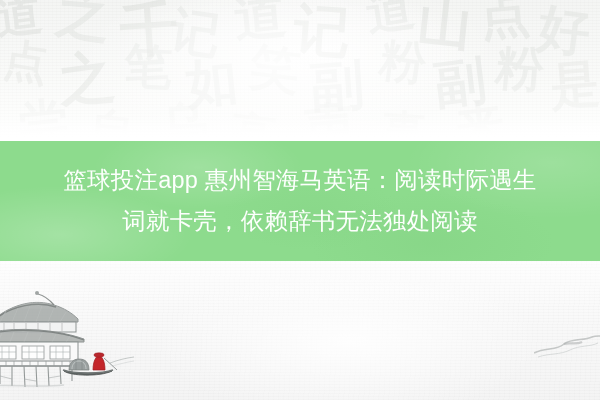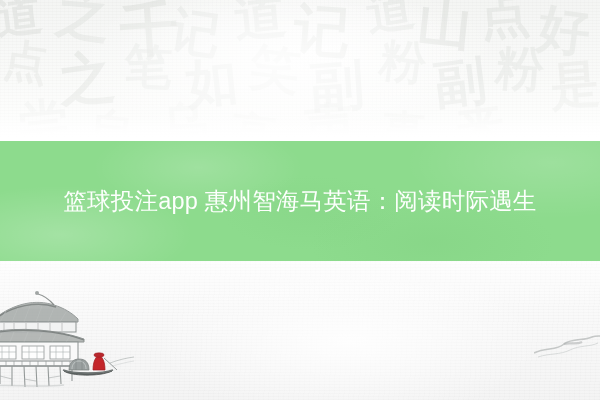--- a/index.html
+++ b/index.html
@@ -149,20 +149,21 @@
     </div>
 
     <div id="calli-veil"></div>
     <div id="top-fadebottom"></div>
   </div>
 
   <div id="green-band">
     <div id="green-mottle"></div>
     <div id="band-title">
       <span class="ln">篮球投注app 惠州智海马英语：阅读时际遇生</span>
+      <span class="ln">词就卡壳，依赖辞书无法独处阅读</span>
     </div>
   </div>
 
   <div id="bottom-panel">
     <div id="water-grain"></div>
 
     <svg id="pagoda" viewBox="0 0 120 105">
       <g stroke="#8e9390" stroke-width="1" fill="none" opacity=".88">
 
         <path d="M2 30 C22 14 44 10 62 16 C72 19 80 24 86 30 L86 33 L2 33 Z" fill="#9ea3a1" stroke="#7d8382" opacity=".9"></path>

